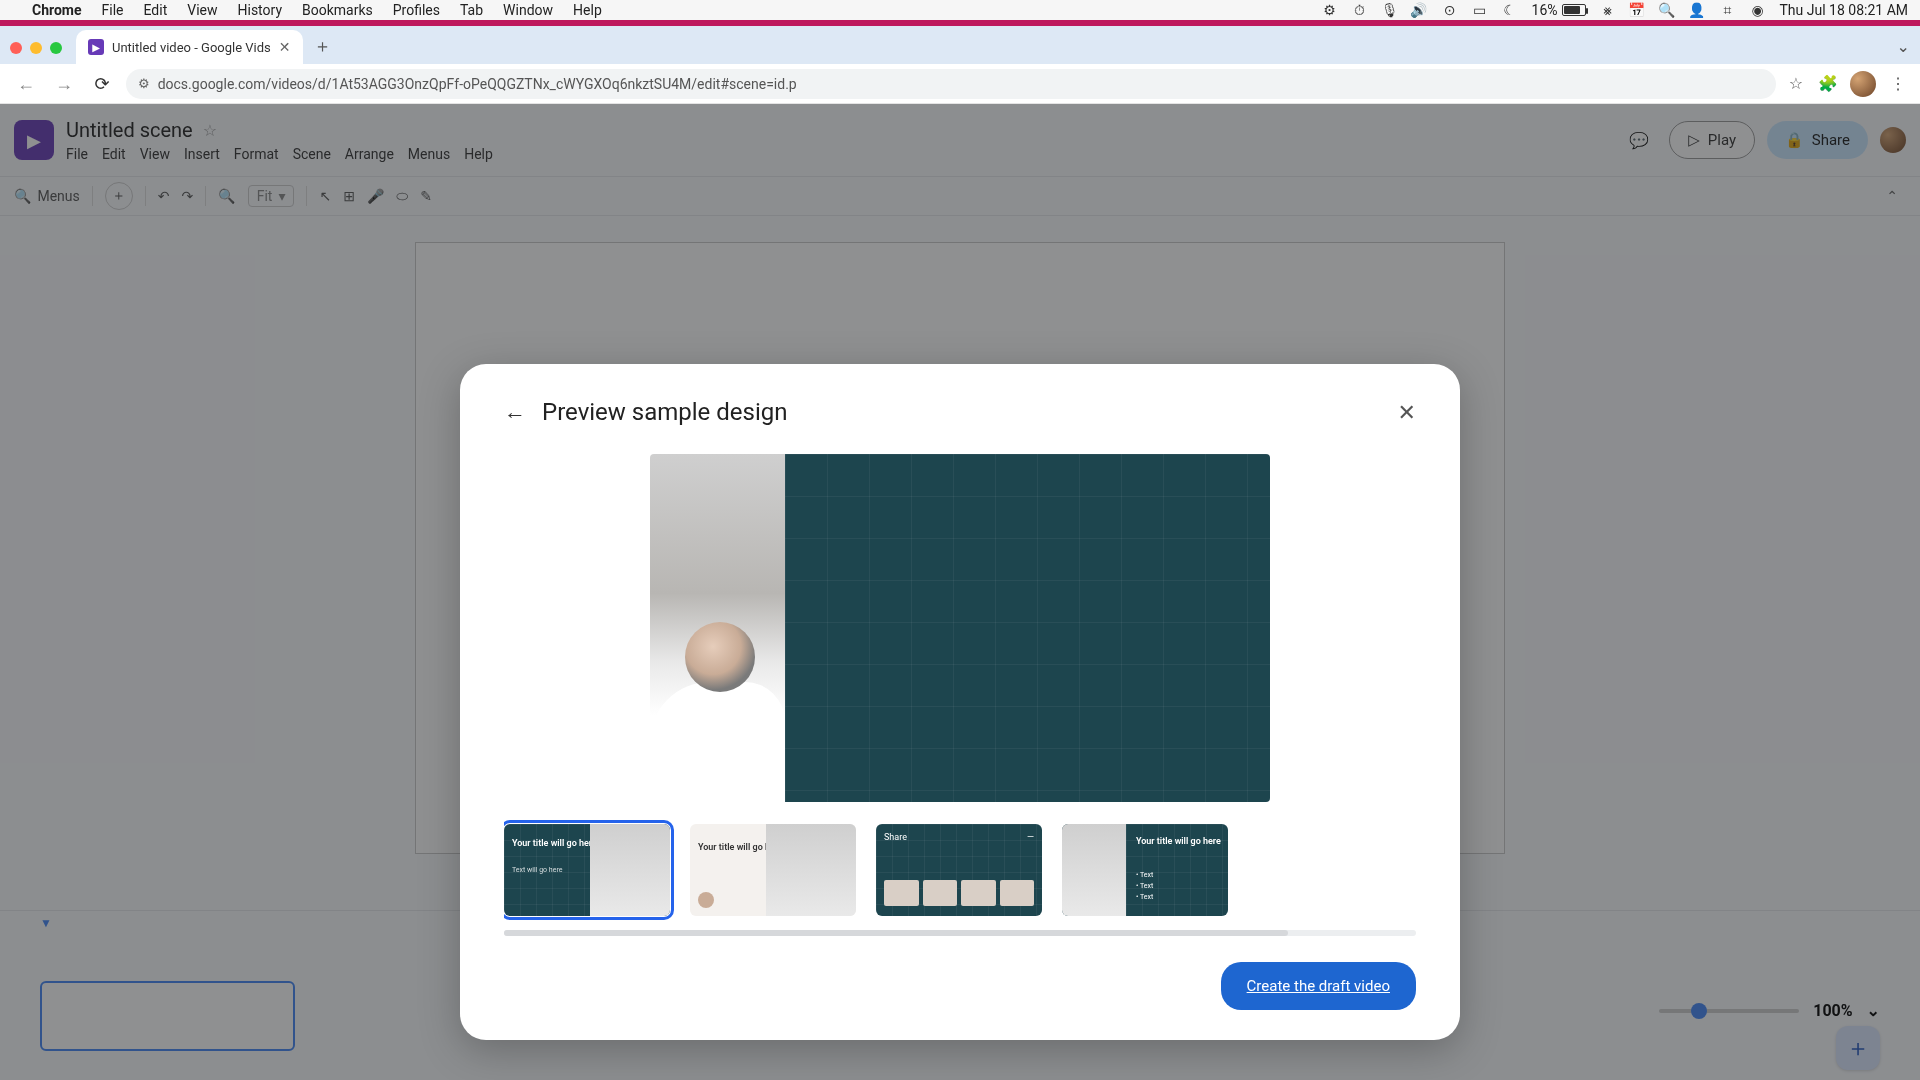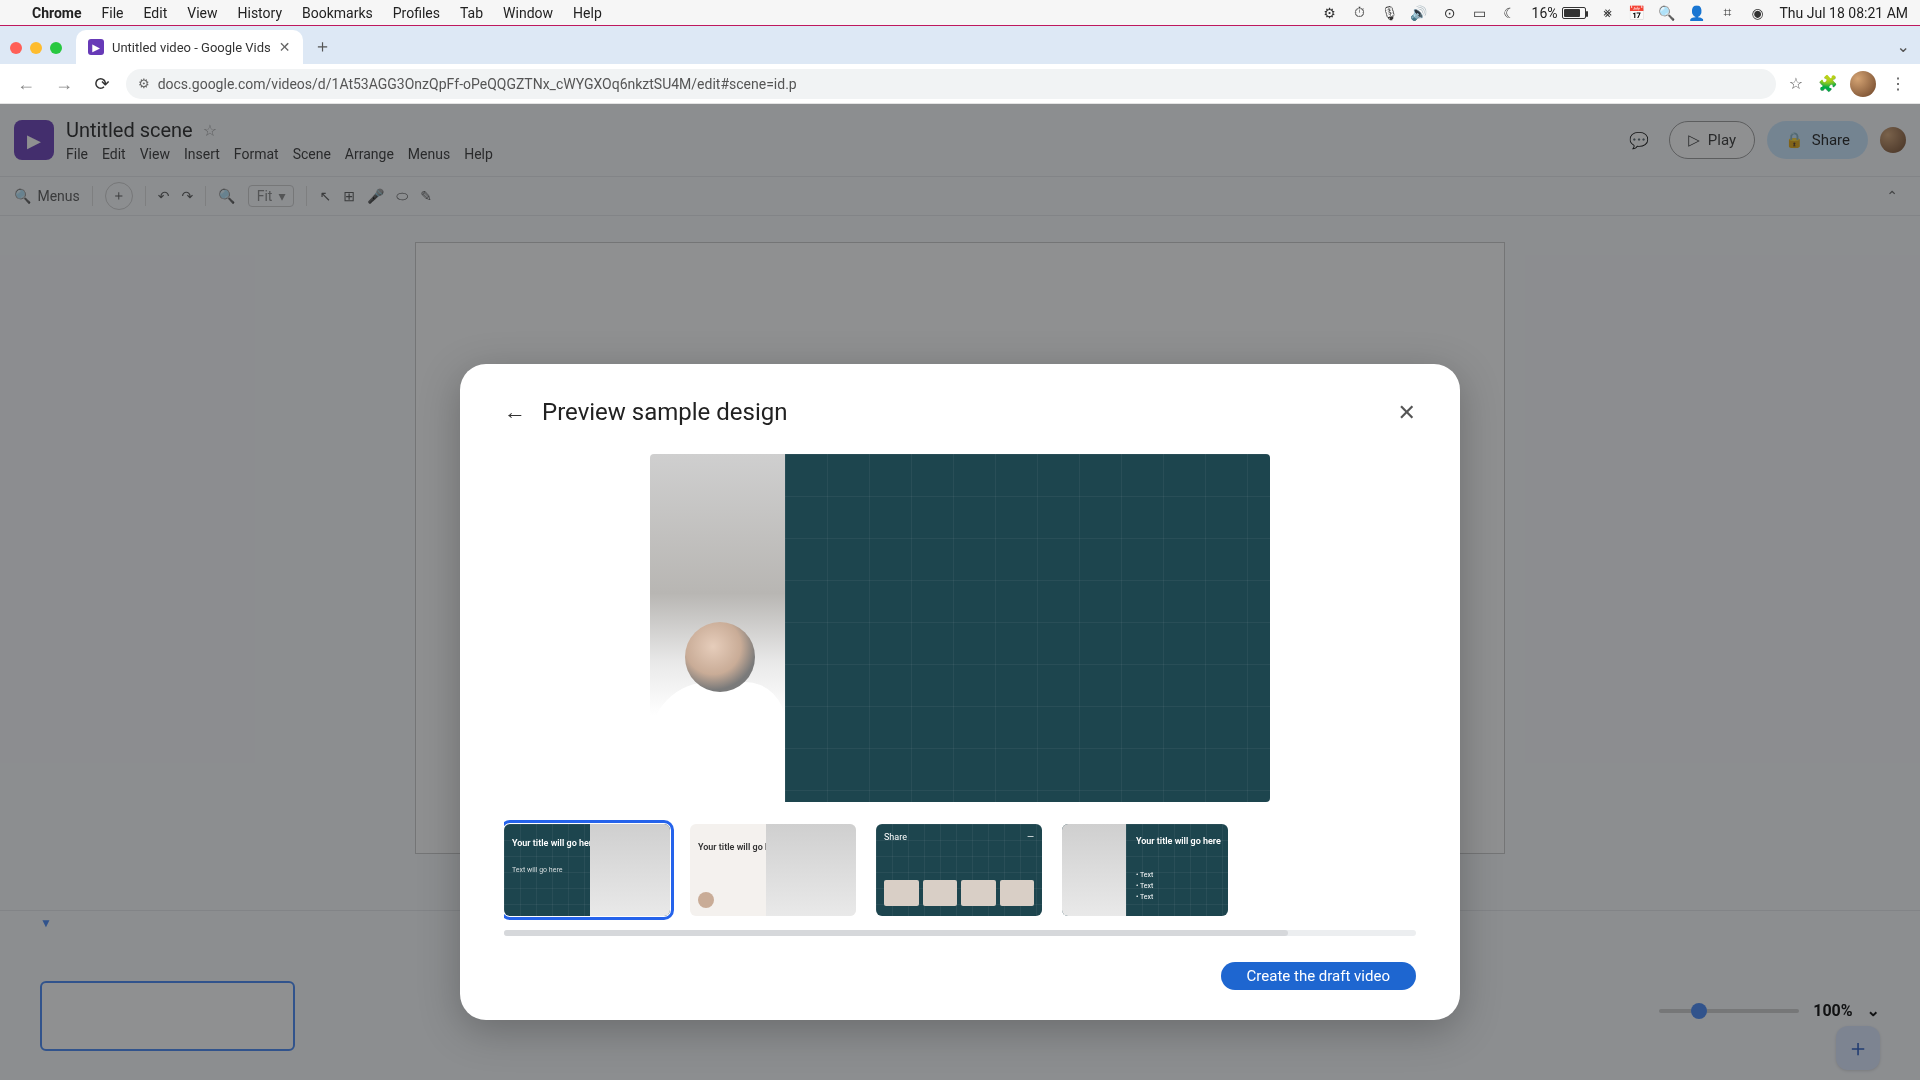--- a/index.html
+++ b/index.html
@@ -1,19 +1,19 @@
 <!DOCTYPE html>
 <html><head>
 <meta charset="utf-8">
 <style>
   * { margin:0; padding:0; box-sizing:border-box; font-family: -apple-system, BlinkMacSystemFont, "Segoe UI", Roboto, Arial, sans-serif; }
   body { width:1920px; height:1080px; background:#f5f5f5; overflow:hidden; position:relative; }
 
   
-  .menubar { position:absolute; top:0; left:0; right:0; height:26px; background:#f6f6f6; border-bottom:1px solid #be185d; display:flex; align-items:center; padding:0 12px; font-size:14px; color:#222; justify-content:space-between;}
+  .menubar { position:absolute; top:0; left:0; right:0; height:26px; background:#f6f6f6; border-bottom:6px solid #be185d; display:flex; align-items:center; padding:0 12px; font-size:14px; color:#222; justify-content:space-between;}
   .menubar-left { display:flex; align-items:center; gap:20px;}
   .menubar-left .apple { font-size:16px; }
   .menubar-right { display:flex; align-items:center; gap:14px; font-size:14px;}
   .menubar-right .mini { width:16px; height:16px; display:flex; align-items:center; justify-content:center; color:#333;}
   .battery-wrap{display:flex;align-items:center;gap:4px;}
   .battery{width:24px;height:12px;border:1px solid #333;border-radius:2px;position:relative;}
   .battery::after{content:"";position:absolute;right:-3px;top:3px;width:2px;height:6px;background:#333;border-radius:1px;}
   .battery .fill{position:absolute;left:1px;top:1px;bottom:1px;width:75%;background:#333;border-radius:1px;}
 
   
@@ -102,21 +102,21 @@
   .thumb .numlist{position:absolute;left:60px;top:10px;font-size:7px;line-height:2;color:#fff;}
   .thumb .title-row{position:absolute;top:8px;left:8px;right:8px;display:flex;justify-content:space-between;font-size:9px;}
   .thumb .img-strip{position:absolute;bottom:10px;left:8px;right:8px;display:flex;gap:4px;}
   .thumb .img-strip div{flex:1;height:26px;background:#d9cfc6;border-radius:2px;}
   .thumb .bullets{position:absolute;left:74px;top:46px;font-size:7px;line-height:1.6;}
 
   .thumb-scroll-track{height:6px;background:#eceef0;border-radius:3px;margin-top:10px;position:relative;}
   .thumb-scroll-thumb{position:absolute;left:0;top:0;height:6px;width:86%;background:#d6d8db;border-radius:3px;}
 
   .modal-footer{display:flex;justify-content:flex-end;margin-top:26px;}
-  .primary-btn{background:#1e66d0;color:#fff;border:none;height:28px;padding:1px 26px;border-radius:20px;font-size:15px;cursor:pointer;}
+  .primary-btn{background:#1e66d0;color:#fff;border:none;height:48px;padding:1px 26px;border-radius:20px;font-size:15px;cursor:pointer;text-decoration:underline;}
 </style>
 </head>
 <body>
 
 <div class="menubar">
   <div class="menubar-left">
     <span class="apple"></span>
     <b>Chrome</b>
     <span>File</span>
     <span>Edit</span>

